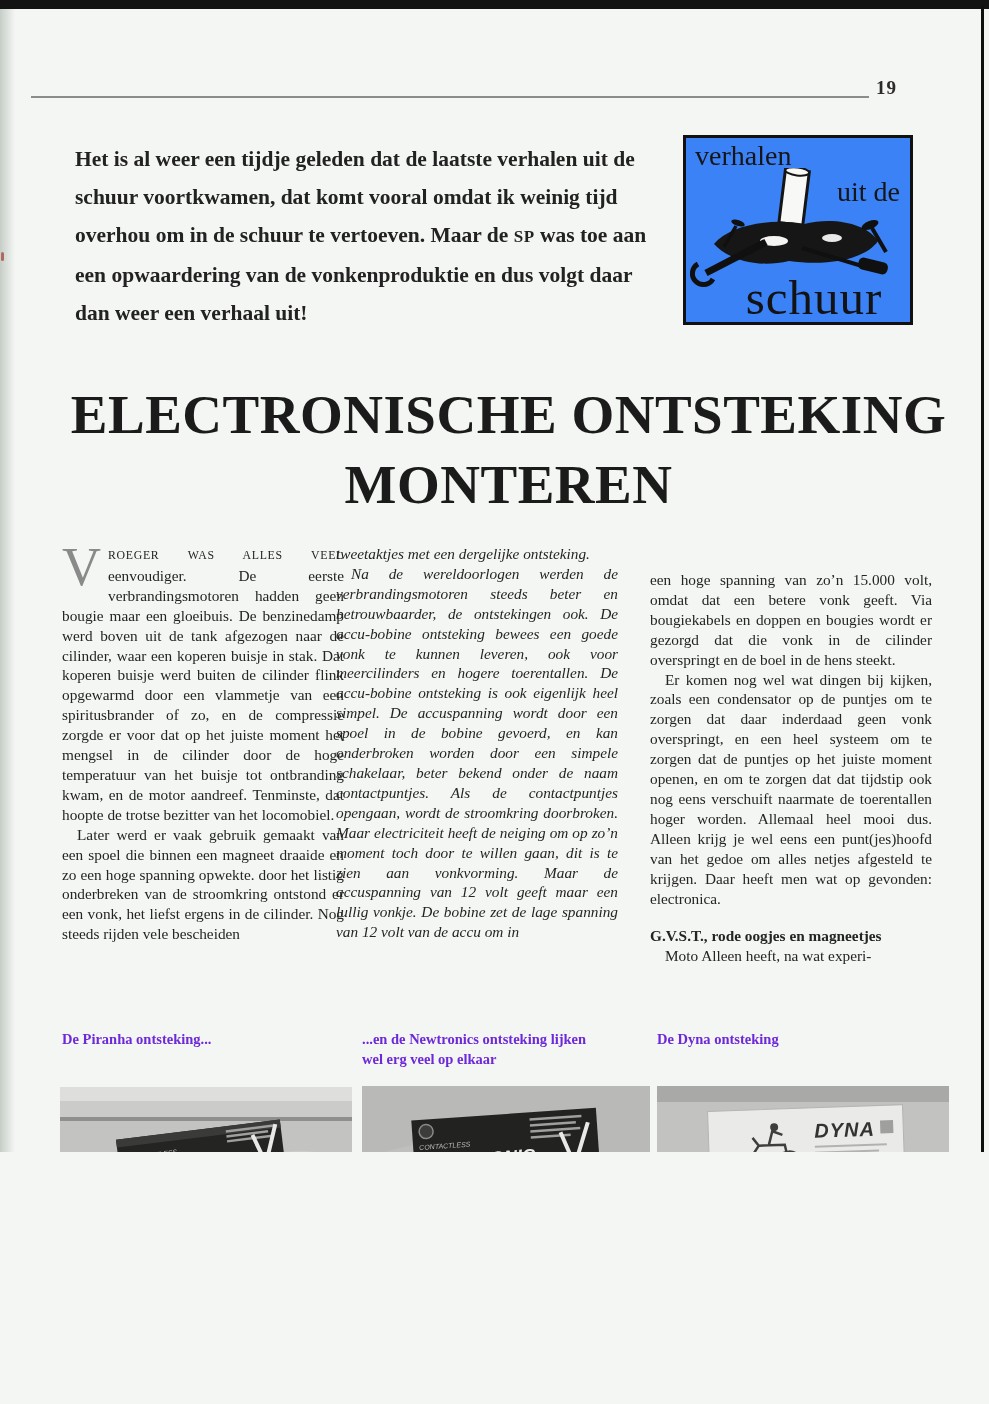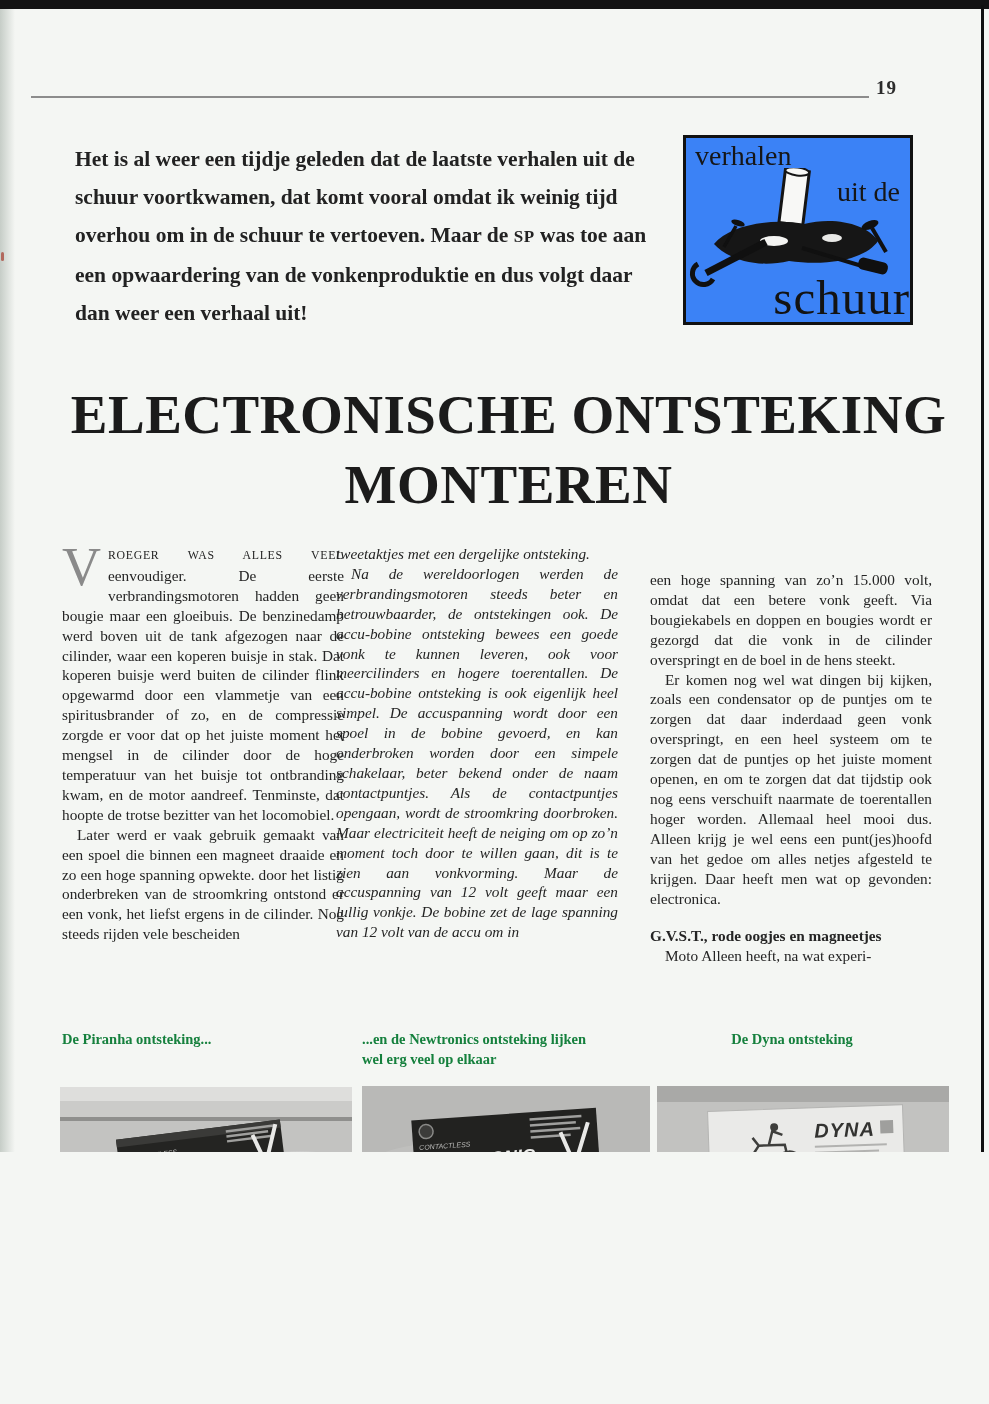--- a/index.html
+++ b/index.html
@@ -20,39 +20,39 @@
   .page-number { left:876px; top:77px; font-size:19px; font-weight:bold; letter-spacing:1px; color:#2b2b2b; }
 
   .intro { left:63px; top:128px; width:592px; margin:12px; font-size:21.5px; line-height:38px;
            font-weight:bold; color:#222; }
   .intro .sc { font-size:17px; letter-spacing:.5px; }
 
   .logo-box { left:683px; top:135px; width:224px; height:184px; border:3px solid #111;
               background:#3b82f6; }
   .lb-w1 { position:absolute; left:9px; top:2px; font-size:28px; color:#161616; }
   .lb-w2 { position:absolute; right:10px; top:38px; font-size:28px; color:#161616; }
-  .lb-w3 { position:absolute; left:0; right:0; bottom:-4px; text-align:right; font-size:49px;
+  .lb-w3 { position:absolute; left:0; right:0; bottom:-4px; text-align:center; font-size:49px;
            letter-spacing:1px; color:#131313;padding-left:32px; }
   .tools { position:absolute; left:0px; top:30px; }
 
   .title { left:0; top:366px; width:989px; margin:14px; text-align:center; font-weight:bold;
            font-size:55px; line-height:70px; letter-spacing:.5px; color:#1b1b1b; }
   .title span { display:block; }
 
   .col { top:544px; width:282px; font-size:15.3px; line-height:19.9px; text-align:justify;
          color:#242424; }
   .col p { margin:0; }
   .col p.indent { text-indent:15px; }
   .col1 { left:62px; } .col2 { left:336px;font-style:italic; } .col3 { left:650px;margin-top:26px; }
   .dropcap { float:left; font-size:54px; line-height:41px; padding:3px 7px 0 0; color:#8a8a8a; }
   .lead-sc { text-transform:uppercase; font-size:11.8px; letter-spacing:.7px; }
   .subhead { font-weight:bold; margin-top:18px !important; }
 
-  .caption { top:1029px; font-weight:bold; font-size:14.5px; line-height:20px; color:#15803d; }
-  .cap1 { left:62px; width:270px; } .cap2 { left:362px; width:246px; } .cap3 { left:657px; width:270px;text-align:center; }
+  .caption { top:1029px; font-weight:bold; font-size:14.5px; line-height:20px; color:#6d28d9; }
+  .cap1 { left:62px; width:270px; } .cap2 { left:362px; width:246px; } .cap3 { left:657px; width:270px; }
 
   .photo { background:#c4c4c2; }
   .ph1 { left:60px; top:1087px; width:292px; height:240px; }
   .ph2 { left:362px; top:1086px; width:288px; height:244px; }
   .ph3 { left:657px; top:1086px; width:292px; height:236px; }
   .photo svg { display:block; width:100%; height:100%; }
   svg text { font-family:"Liberation Sans", sans-serif; }
 </style>
 </head>
 <body>

